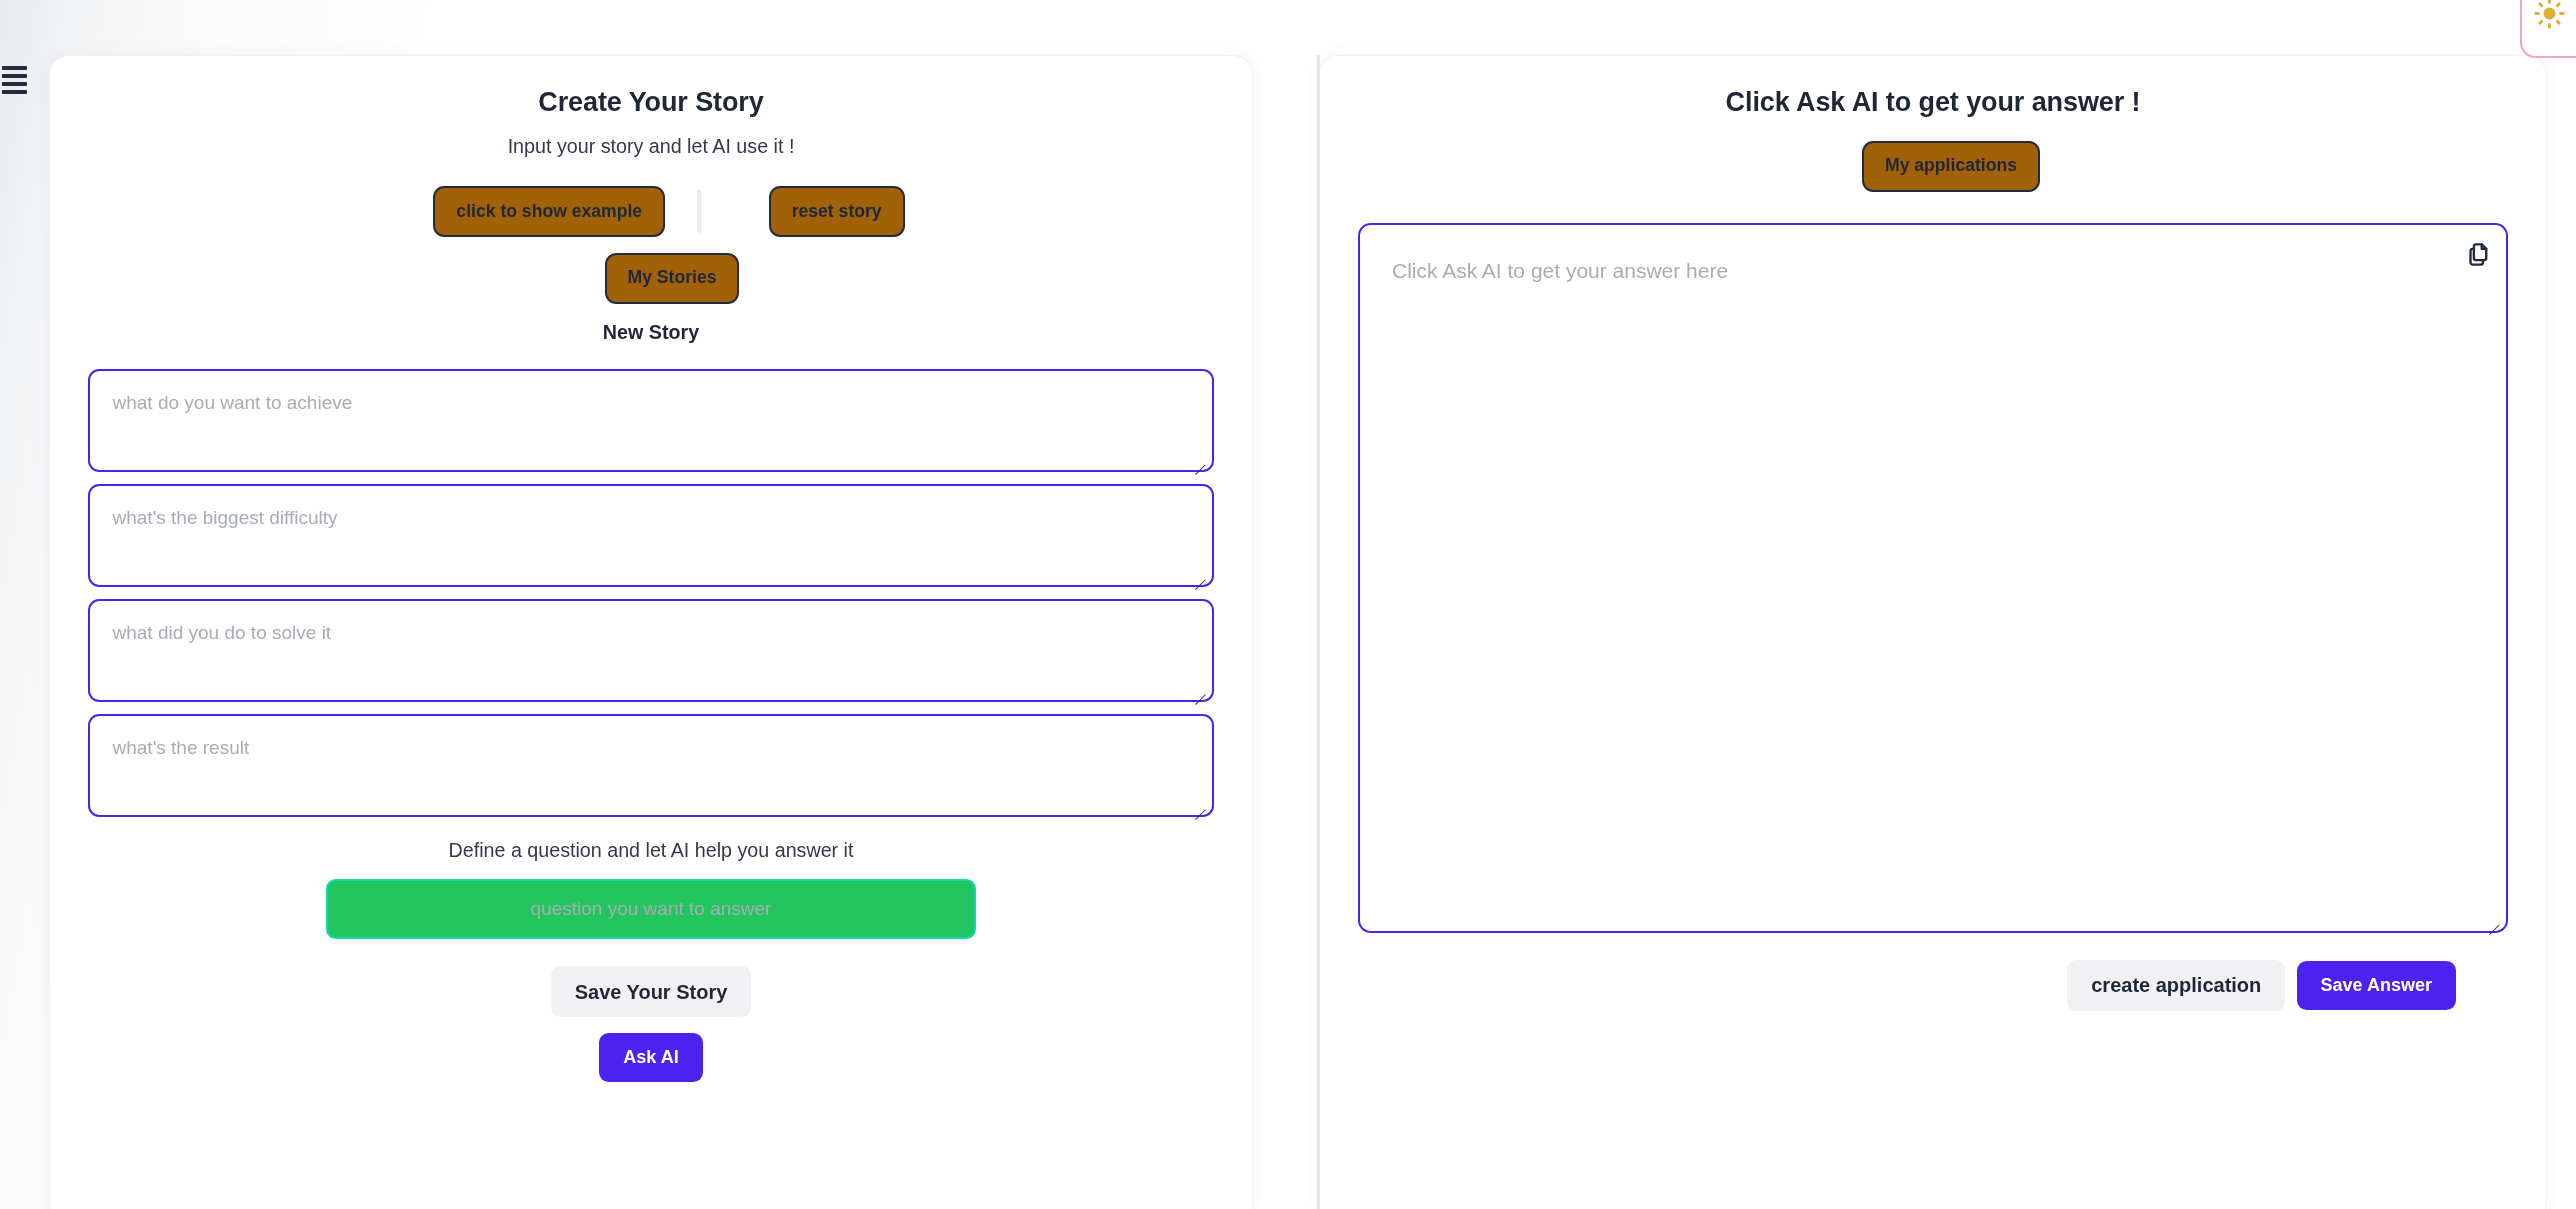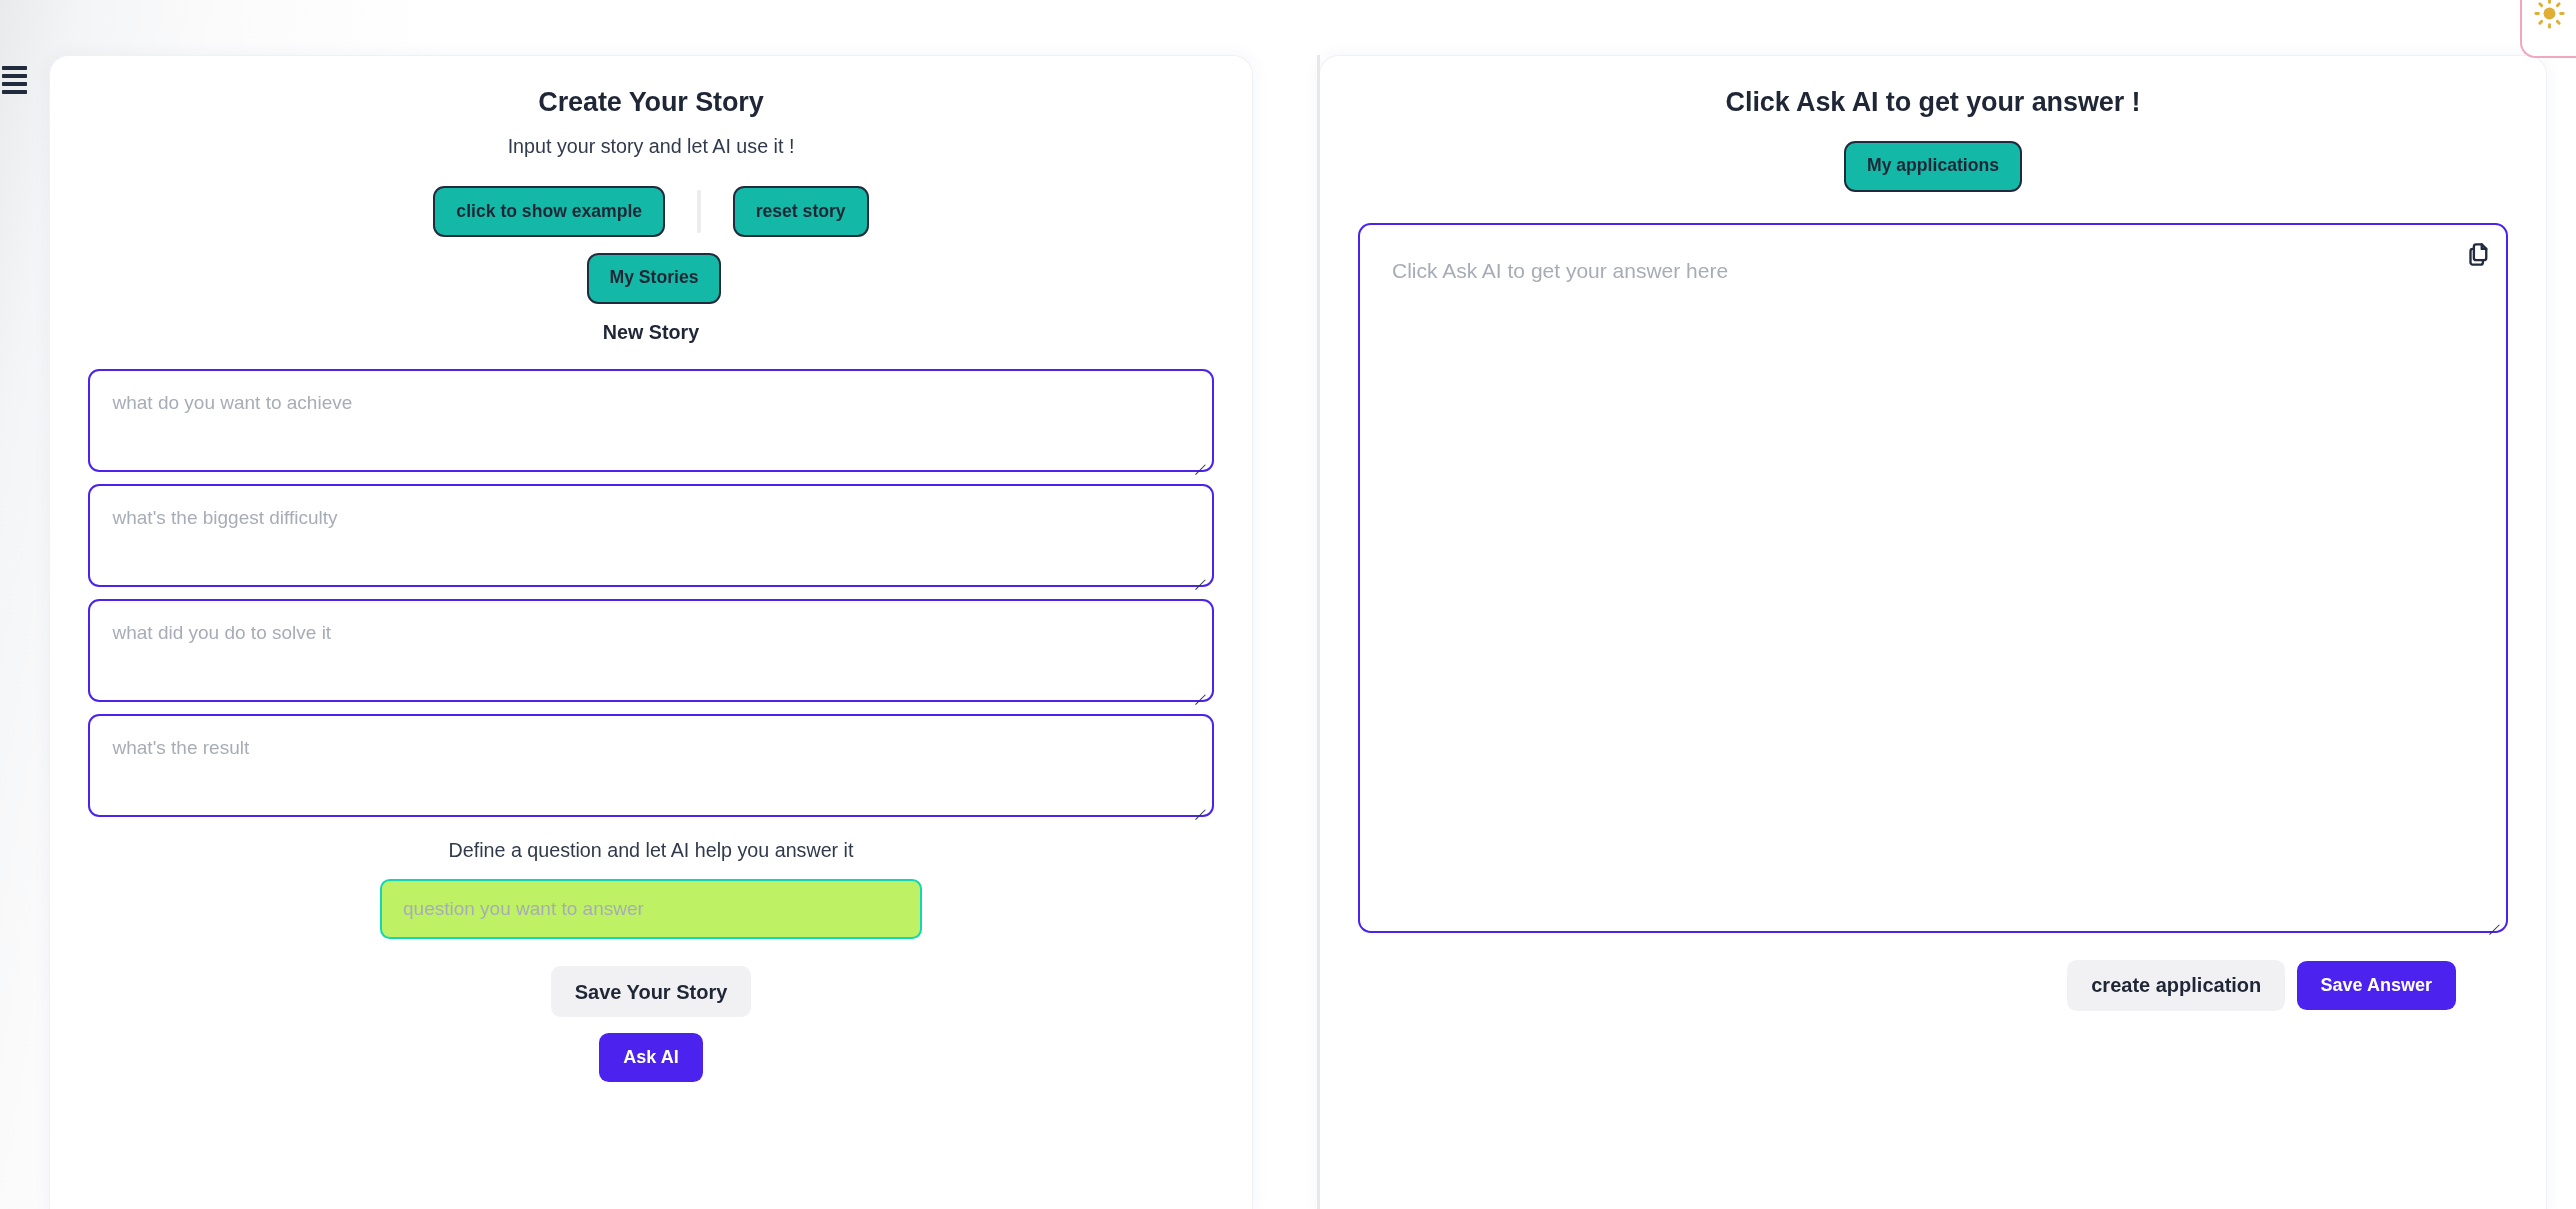--- a/index.html
+++ b/index.html
@@ -121,30 +121,31 @@
   .section-caption {
     font-size: 19.7px;
     font-weight: 400;
     text-align: center;
     color: #303a4c;
   }
 
   
   .btn-outline {
     border: 2.1px solid #222b3d;
-    background: #14b8a6;
+    background: #a16207;
     border-radius: 11.3px;
     font-family: inherit;
     font-size: 17.6px;
     font-weight: 700;
     color: #1f2737;
     padding: 14.8px 21px;
     cursor: pointer;
     line-height: 1;
     white-space: nowrap;
+    margin-left: 36px;
   }
 
   .toolbar-row {
     display: flex;
     align-items: stretch;
     justify-content: center;
     gap: 0;
     margin-top: 28px;
   }
   .toolbar-sep {
@@ -196,30 +197,31 @@
 
   
   .q-block {
     width: 100%;
     display: flex;
     flex-direction: column;
     align-items: center;
     margin-top: 22.5px;
   }
   .q-input, .q-select {
-    width: 542px;
+    width: 650px;
     height: 60px;
     border: 2.1px solid #12d6b4;
     border-radius: 9.8px;
-    background: #bef264;
+    background: #22c55e;
     font-family: inherit;
     font-size: 19px;
     color: #1f2737;
     padding: 0 21px;
     outline: none;
+    text-align: center;
   }
   .q-input::placeholder { color: #a7acb6; }
   .q-input { margin-top: 17px; }
 
   .select-wrap { position: relative; margin-top: 15.5px; }
   .q-select {
     -webkit-appearance: none;
     appearance: none;
     display: block;
     cursor: pointer;

